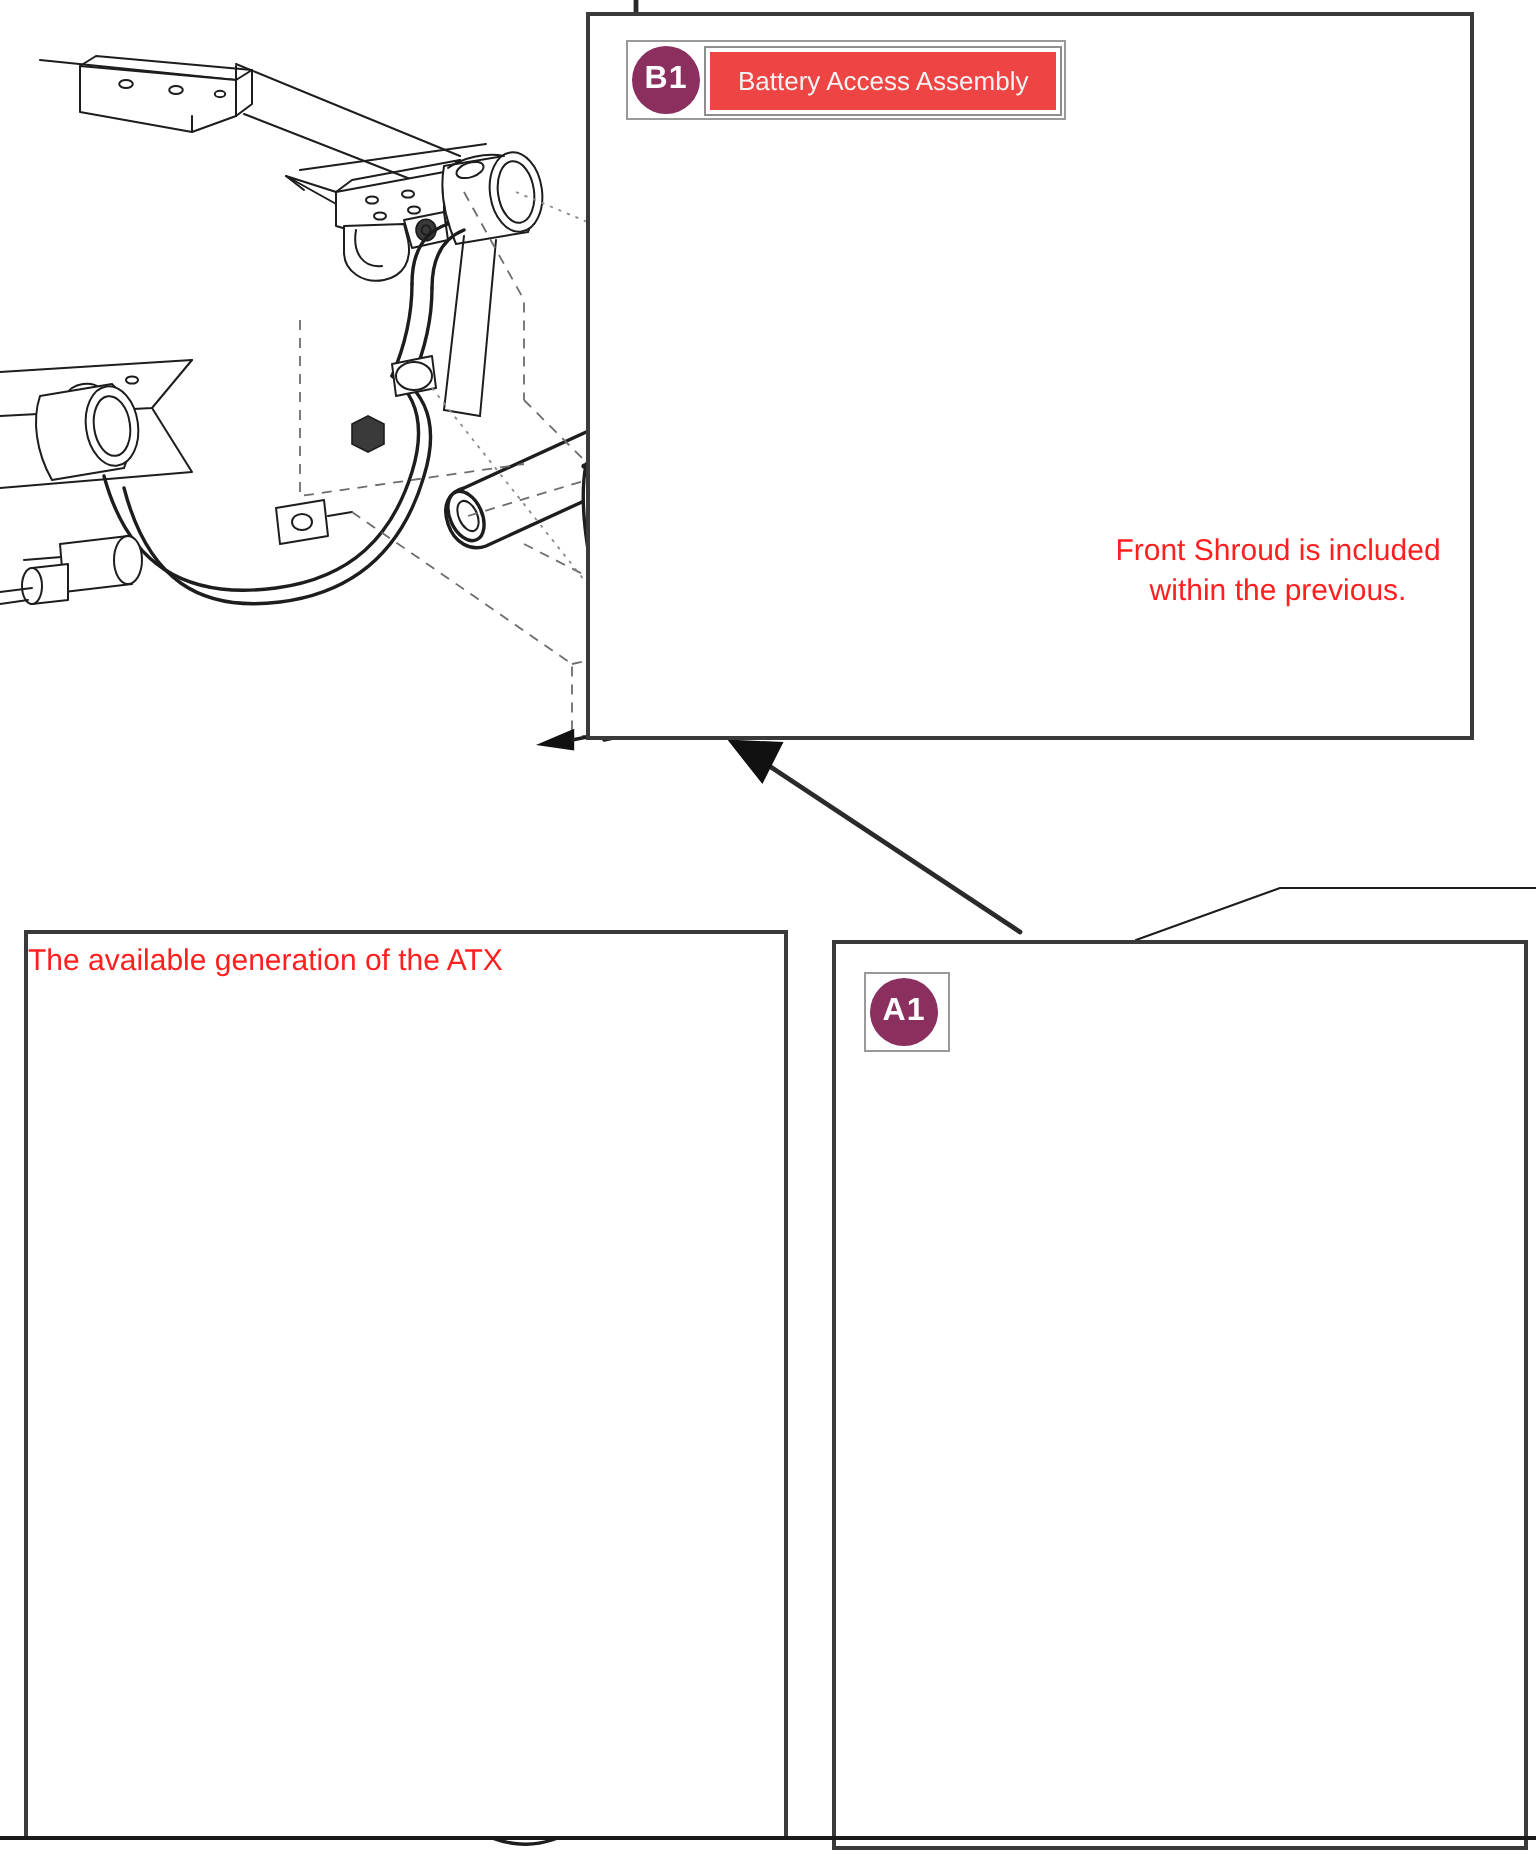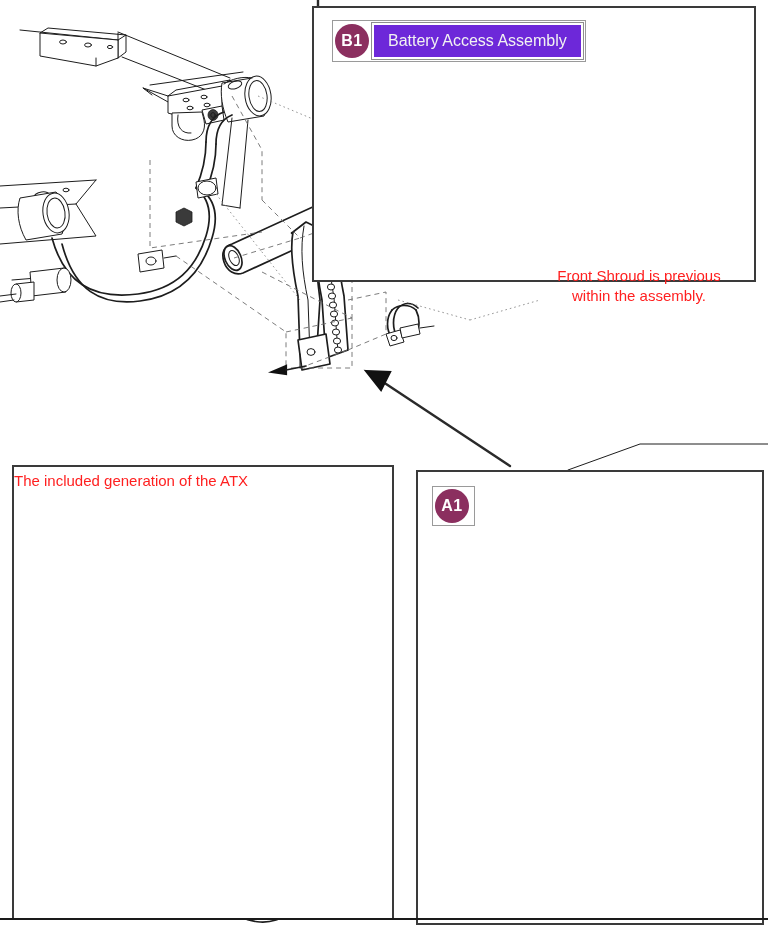--- a/index.html
+++ b/index.html
@@ -7,32 +7,32 @@
   body{
     width:768px;height:930px;position:relative;overflow:hidden;
     font-family:"Liberation Sans","DejaVu Sans",sans-serif;
     color:#000;
   }
   .sheet{position:absolute;left:0;top:0;width:768px;height:930px;}
   svg.art{position:absolute;left:0;top:0;width:768px;height:930px;overflow:visible;}
 
   
   .panel{position:absolute;background:#fff;border:2px solid #3a3a3a;box-sizing:border-box;}
-  #panel-b1{left:312px;top:6px;width:444px;height:276px;}
+  #panel-b1{left:293px;top:6px;width:444px;height:364px;}
   #panel-a1{left:416px;top:470px;width:348px;height:455px;}
   #panel-legacy{left:12px;top:465px;width:382px;height:455px;}
 
   
   .chip{position:absolute;display:flex;align-items:center;
         background:#fff;border:1px solid #9a9a9a;padding:2px;box-sizing:border-box;}
   .badge{width:34px;height:34px;border-radius:50%;background:#8b2f5f;
          color:#fff;font-weight:bold;font-size:16px;letter-spacing:.5px;
          display:flex;align-items:center;justify-content:center;
          flex:0 0 auto;margin-right:3px;position:relative;z-index:2;}
-  .chip-title{background:#6d28d9;color:#f2f2f2;font-size:16px;
+  .chip-title{background:#ef4444;color:#f2f2f2;font-size:13px;
               padding:7px 14px 7px 14px;white-space:nowrap;
               border:2px solid #fff;box-shadow:0 0 0 1px #8e8e8e;}
   #chip-b1{left:18px;top:12px;}
   #chip-a1{left:14px;top:14px;}
 
   
   .note{position:absolute;color:#ff1f1f;font-size:15px;line-height:20px;}
   #note-shroud{left:540px;top:266px;width:198px;text-align:center;}
   #note-legacy{left:14px;top:470px;width:360px;text-align:left;font-size:15px;line-height:21px;}
 
@@ -515,23 +515,23 @@
 
   <div class="panel" id="panel-a1">
     <div class="chip" id="chip-a1">
       <div class="badge">A1</div>
     </div>
   </div>
 
   <div class="panel" id="panel-legacy"></div>
 
   <div class="note" id="note-shroud">
-    <div>Front Shroud is previous</div>
-    <div>within the assembly.</div>
+    <div>Front Shroud is included</div>
+    <div>within the previous.</div>
   </div>
 
   <div class="note" id="note-legacy">
-    <div>The included generation of the ATX</div>
+    <div>The available generation of the ATX</div>
   </div>
 
   <div class="divider"></div>
 
 </div>
 
 </body></html>

